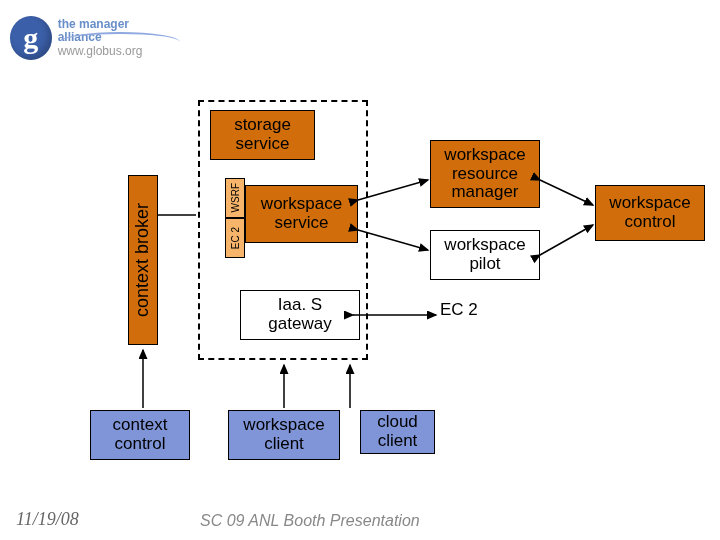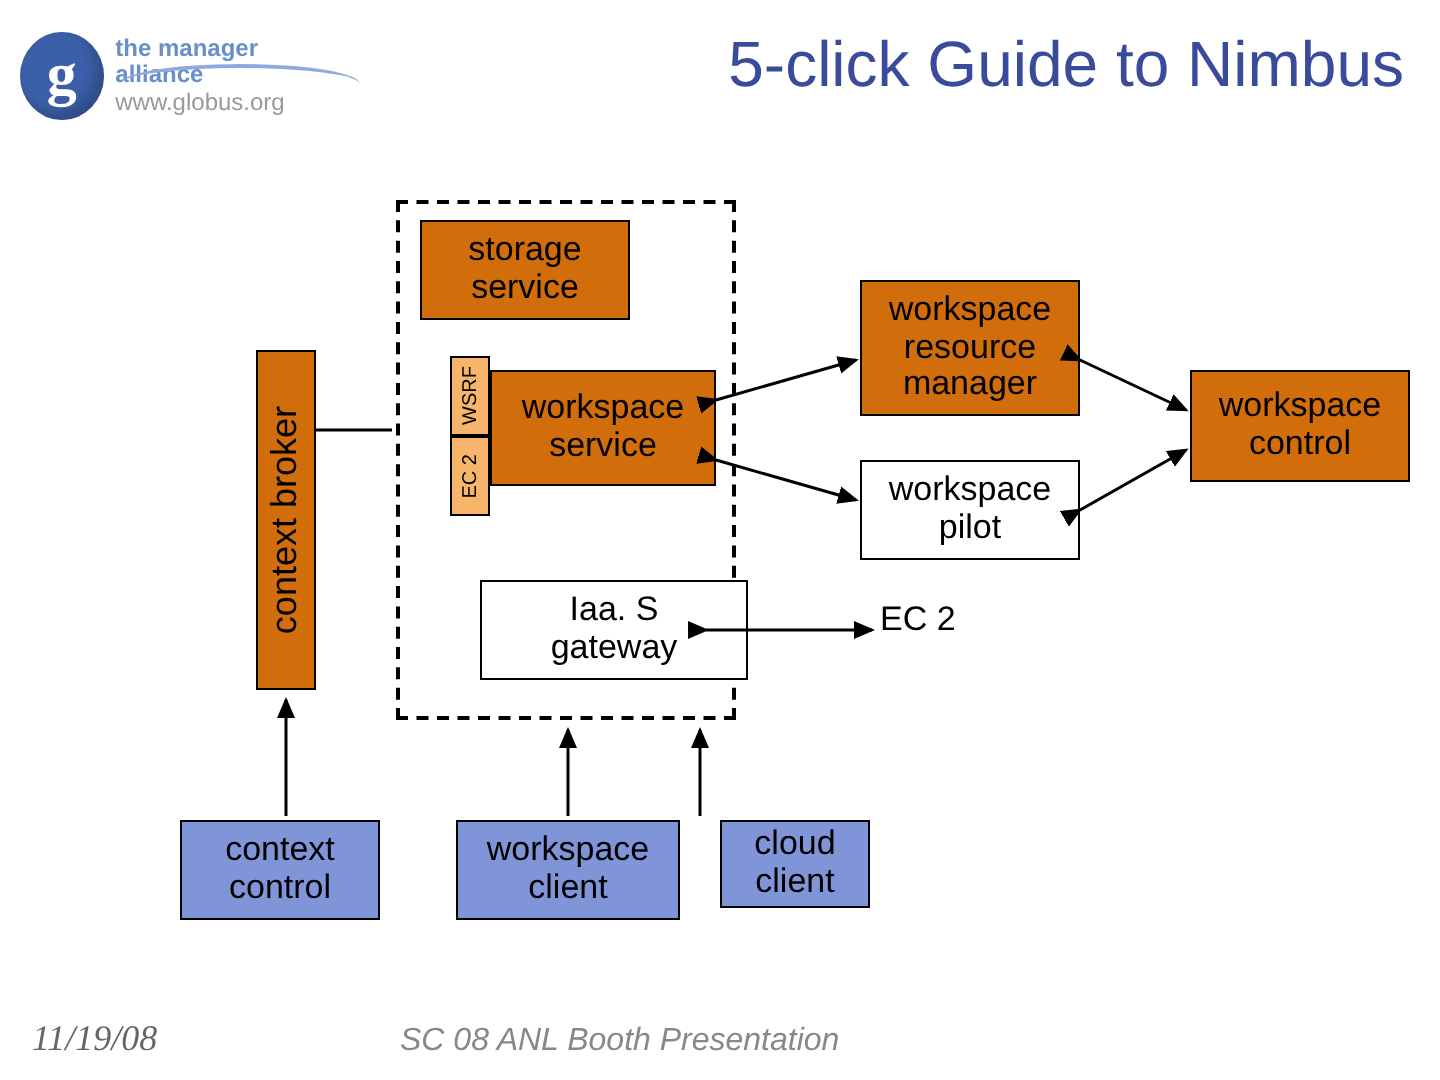--- a/index.html
+++ b/index.html
@@ -142,41 +142,40 @@
   <div class="logo">
     <div class="logo-circle">
       <span class="logo-g">g</span>
     </div>
     <div class="logo-text">
       <div class="line1">the manager alliance</div>
       <div class="line2">www.globus.org</div>
     </div>
     <div class="logo-swoosh"></div>
   </div>
-  <div class="title">5-click Guide to Nimbus</div>
 </div>
 
 <div class="diagram">
 
   <div class="dashed-container" style="left:198px; top:10px; width:170px; height:260px;"></div>
 
   <div class="box orange" style="left:210px; top:20px; width:105px; height:50px; font-size:17px; white-space:pre-line;">storage
 service</div>
 
   <div class="box lightorange" style="left:225px; top:88px; width:20px; height:40px;">
     <span class="vtext">WSRF</span>
   </div>
   <div class="box lightorange" style="left:225px; top:128px; width:20px; height:40px;">
     <span class="vtext">EC 2</span>
   </div>
 
   <div class="box orange" style="left:245px; top:95px; width:113px; height:58px; font-size:17px; white-space:pre-line;">workspace
 service</div>
 
-  <div class="box white" style="left:240px; top:200px; width:134px; height:50px; font-size:17px; white-space:pre-line;">Iaa. S
+  <div class="box white" style="left:240px; top:200px; width:120px; height:50px; font-size:17px; white-space:pre-line;">Iaa. S
 gateway</div>
 
   <div class="box orange" style="left:128px; top:85px; width:30px; height:170px;">
     <span style="writing-mode:vertical-rl; transform:rotate(180deg); font-size:18px;">context broker</span>
   </div>
 
   <div class="box orange" style="left:430px; top:50px; width:110px; height:68px; font-size:17px; white-space:pre-line;">workspace
 resource
 manager</div>
 
@@ -220,13 +219,13 @@
   <line x1="143" y1="408" x2="143" y2="350" stroke="#000" stroke-width="1.5" marker-end="url(#ah)"></line>
 
   <line x1="284" y1="408" x2="284" y2="365" stroke="#000" stroke-width="1.5" marker-end="url(#ah)"></line>
 
   <line x1="350" y1="408" x2="350" y2="365" stroke="#000" stroke-width="1.5" marker-end="url(#ah)"></line>
 
   <line x1="158" y1="215" x2="196" y2="215" stroke="#000" stroke-width="1.5"></line>
 </svg>
 
 <div class="footer-date">11/19/08</div>
-<div class="footer-text">SC 08 ANL Booth Presentation</div>
+<div class="footer-text">SC 09 ANL Booth Presentation</div>
 
 </body></html>

